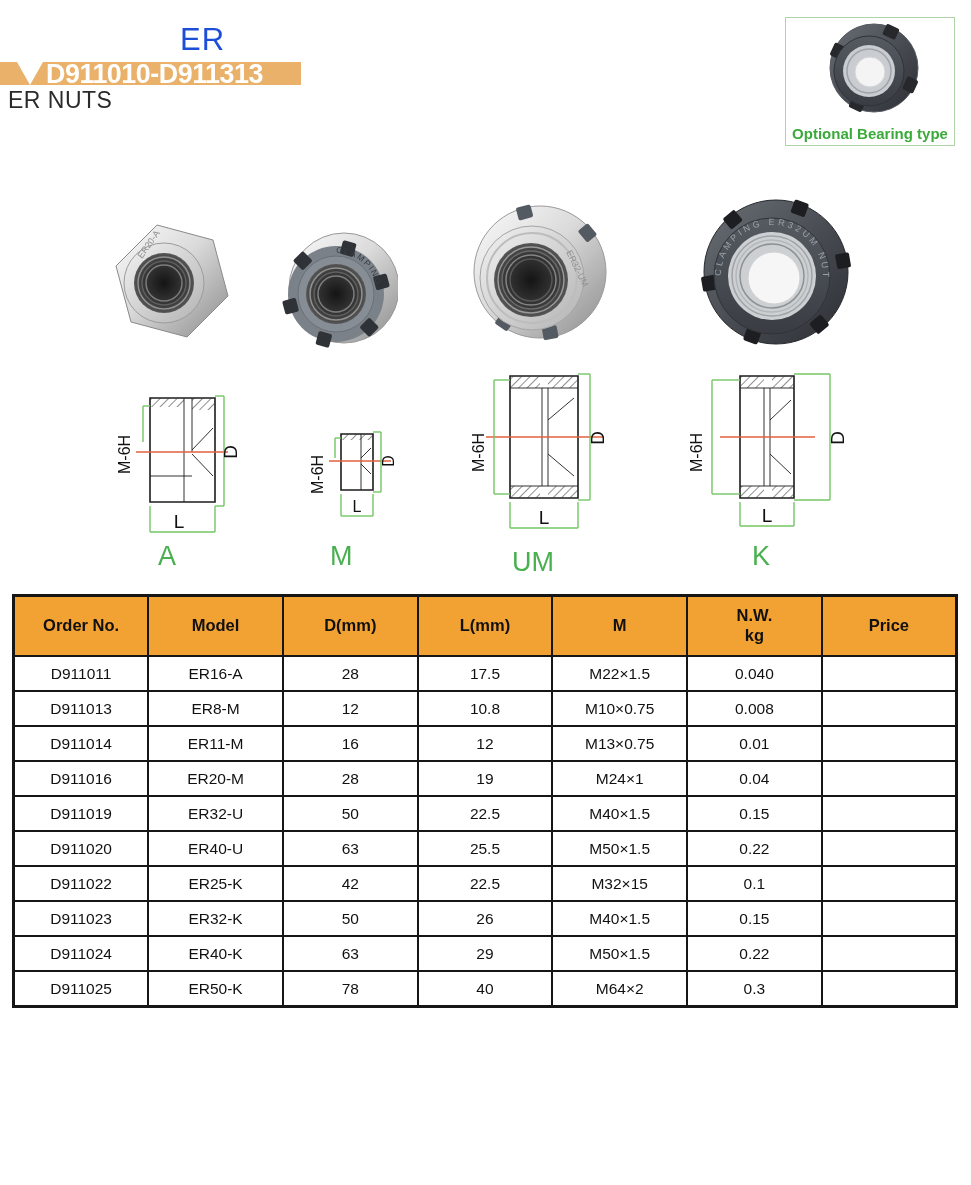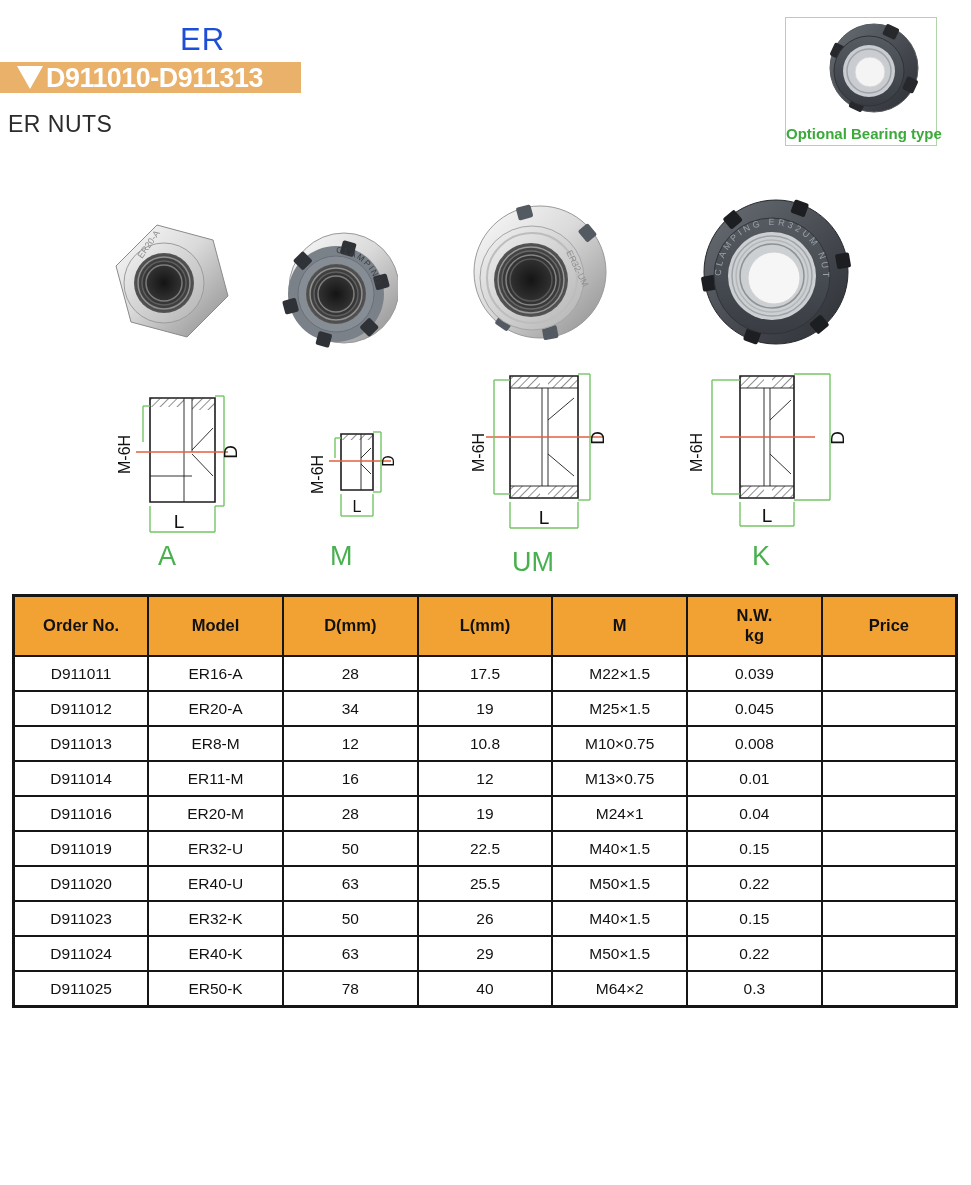--- a/index.html
+++ b/index.html
@@ -4,29 +4,29 @@
 <style>
   html,body{margin:0;padding:0;}
   body{
     width:971px;height:1185px;background:#ffffff;position:relative;
     font-family:"Liberation Sans",sans-serif;color:#1a1a1a;overflow:hidden;
   }
   .abs{position:absolute;}
 
   
   .page-title{left:144px;top:22px;font-size:31px;letter-spacing:1px;color:#1d4ed8;margin-left:36px;}
-  .banner{left:0;top:62px;width:301px;height:31px;background:#E9B169;display:flex;align-items:center;}
+  .banner{left:0;top:62px;width:301px;height:23px;background:#E9B169;display:flex;align-items:center;}
   .banner .tri{width:0;height:0;border-left:13px solid transparent;border-right:13px solid transparent;
     border-top:23px solid #ffffff;margin-left:17px;}
   .banner .btxt{color:#ffffff;font-weight:bold;font-size:28px;letter-spacing:-0.5px;margin-left:3px;
     transform:scaleX(0.96);transform-origin:left center;white-space:nowrap;}
-  .subtitle{left:8px;top:111px;font-size:23px;color:#2b2b2b;letter-spacing:0.5px;}
+  .subtitle{left:8px;top:87px;font-size:23px;color:#2b2b2b;letter-spacing:0.5px;}
 
   
-  .opt-box{left:785px;top:17px;width:152px;height:129px;border:1px solid #AFD4A8;box-sizing:border-box;
+  .opt-box{left:785px;top:17px;width:170px;height:129px;border:1px solid #AFD4A8;box-sizing:border-box;
     background:#ffffff;}
   .opt-box svg{position:absolute;left:14px;top:2px;}
   .opt-label{position:absolute;left:0;right:0;bottom:3px;text-align:center;color:#3BAA3B;
     font-size:15px;font-weight:bold;white-space:nowrap;}
 
   
   .variant-label{font-size:27px;color:#49B04F;}
   .vl-a{left:158px;top:541px;}
   .vl-m{left:330px;top:541px;}
   .vl-um{left:512px;top:547px;}
@@ -306,33 +306,24 @@
   </thead>
   <tbody>
 
 
       <tr>
         <td>D911011</td>
         <td>ER16-A</td>
         <td>28</td>
         <td>17.5</td>
         <td>M22×1.5</td>
-        <td>0.039</td>
-        <td></td>
-      </tr>
-
-      <tr>
-        <td>D911012</td>
-        <td>ER20-A</td>
-        <td>34</td>
-        <td>19</td>
-        <td>M25×1.5</td>
-        <td>0.045</td>
-        <td></td>
-      </tr>
+        <td>0.040</td>
+        <td></td>
+      </tr>
+
 
       <tr>
         <td>D911013</td>
         <td>ER8-M</td>
         <td>12</td>
         <td>10.8</td>
         <td>M10×0.75</td>
         <td>0.008</td>
         <td></td>
       </tr>
@@ -374,20 +365,29 @@
         <td>D911020</td>
         <td>ER40-U</td>
         <td>63</td>
         <td>25.5</td>
         <td>M50×1.5</td>
         <td>0.22</td>
         <td></td>
       </tr>
 
 
+      <tr>
+        <td>D911022</td>
+        <td>ER25-K</td>
+        <td>42</td>
+        <td>22.5</td>
+        <td>M32×15</td>
+        <td>0.1</td>
+        <td></td>
+      </tr>
 
       <tr>
         <td>D911023</td>
         <td>ER32-K</td>
         <td>50</td>
         <td>26</td>
         <td>M40×1.5</td>
         <td>0.15</td>
         <td></td>
       </tr>

